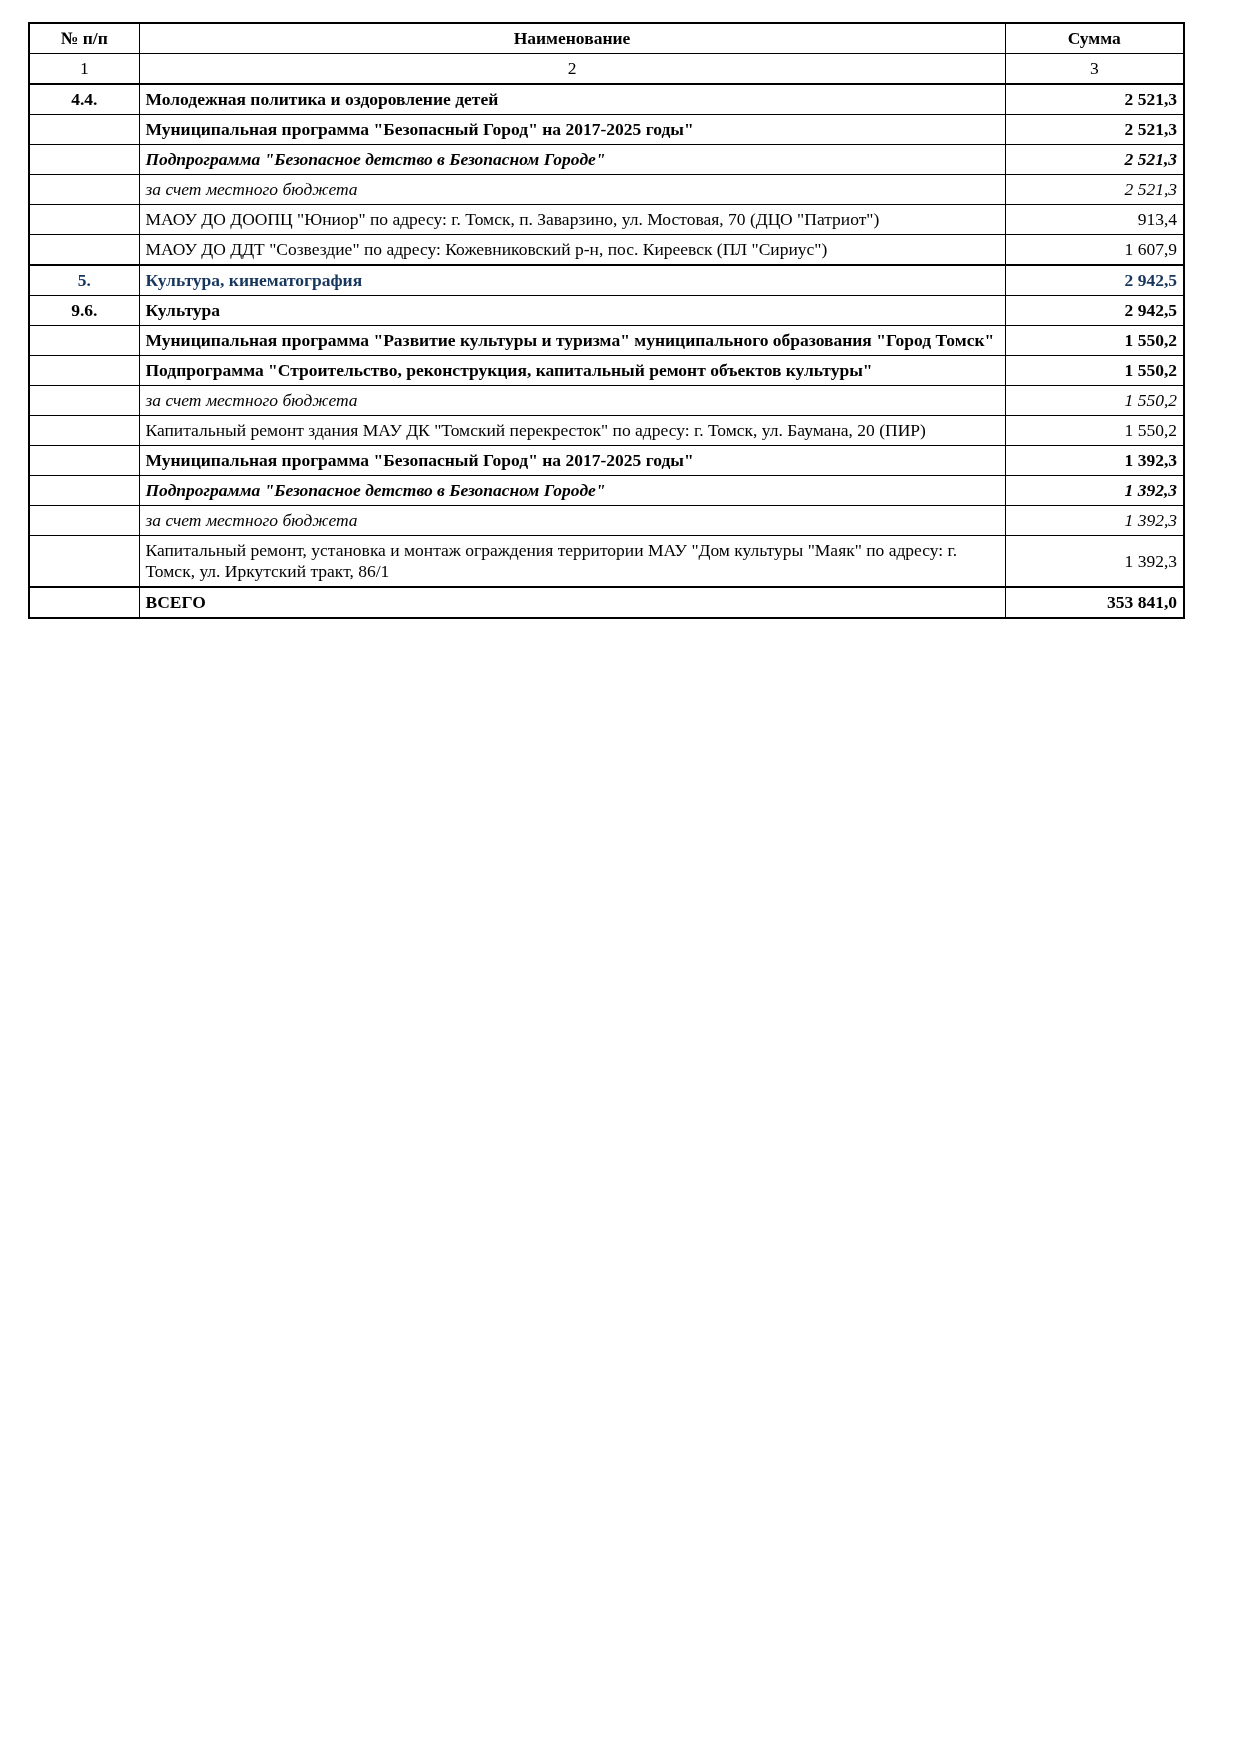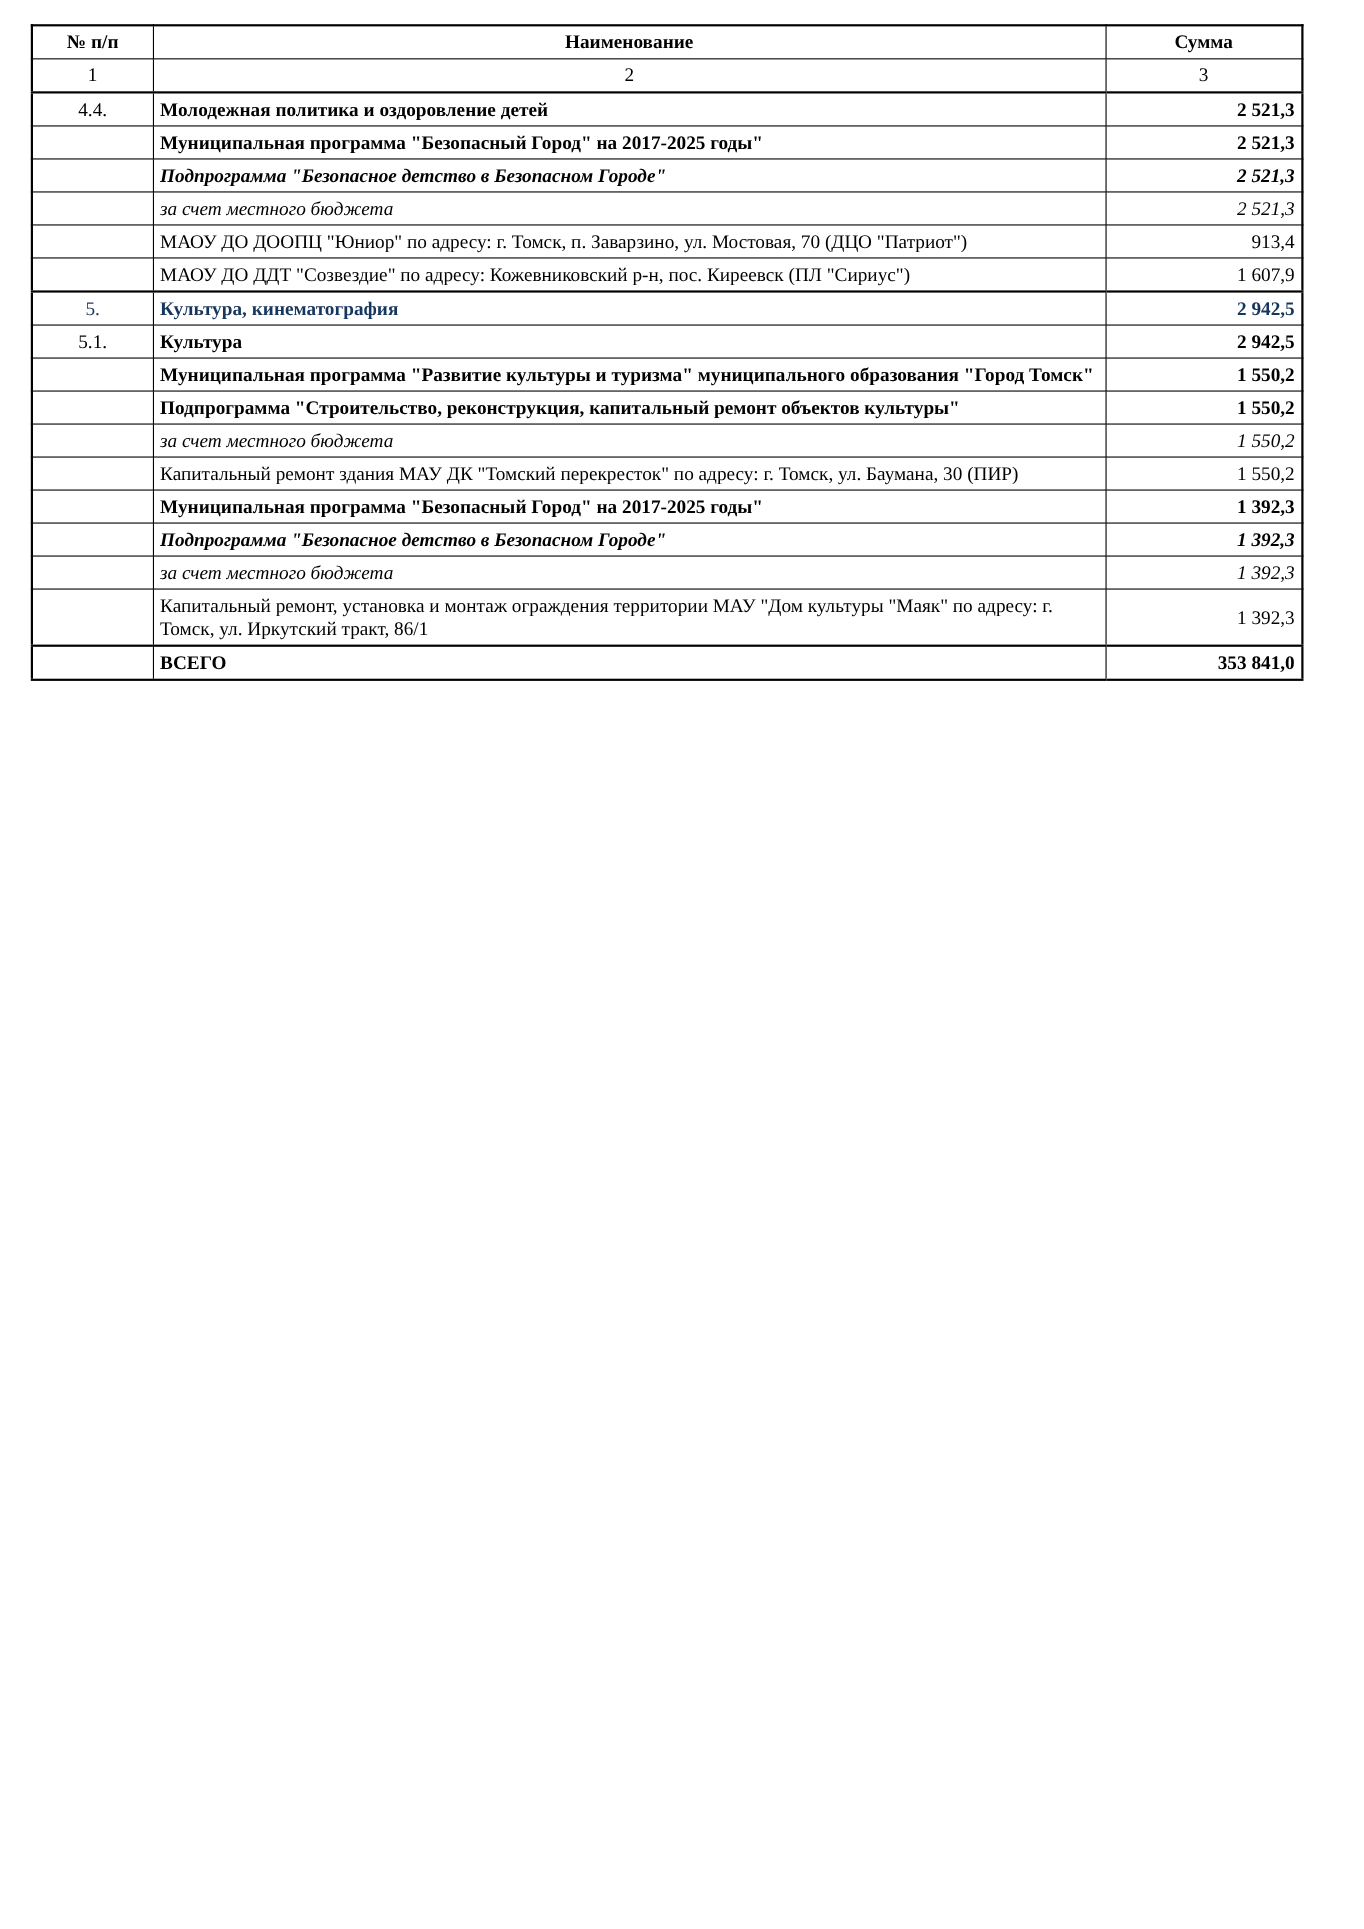--- a/index.html
+++ b/index.html
@@ -45,21 +45,21 @@
     font-size: 19px;
     padding: 14px 6px;
   }
   .colnum-cell {
     text-align: center;
     font-size: 17px;
     padding: 2px 6px;
   }
   td.num {
     text-align: center;
-    font-weight: normal;
+    font-weight: bold;
     white-space: nowrap;
   }
   td.sum {
     text-align: right;
     white-space: nowrap;
     padding-right: 10px;
   }
   td.name {
     text-align: left;
   }
@@ -122,42 +122,42 @@
           <td class="num"></td>
           <td class="name">МАОУ ДО ДДТ "Созвездие" по адресу: Кожевниковский р-н, пос. Киреевск (ПЛ "Сириус")</td>
           <td class="sum">1 607,9</td>
         </tr>
         <tr>
           <td class="num b blue thick-top">5.</td>
           <td class="name b blue thick-top">Культура, кинематография</td>
           <td class="sum b blue thick-top">2 942,5</td>
         </tr>
         <tr>
-          <td class="num b">5.1.</td>
+          <td class="num b">9.6.</td>
           <td class="name b">Культура</td>
           <td class="sum b">2 942,5</td>
         </tr>
         <tr>
           <td class="num b"></td>
           <td class="name b">Муниципальная программа "Развитие культуры и туризма" муниципального образования "Город Томск"</td>
           <td class="sum b">1 550,2</td>
         </tr>
         <tr>
           <td class="num b"></td>
           <td class="name b">Подпрограмма "Строительство, реконструкция, капитальный ремонт объектов культуры"</td>
           <td class="sum b">1 550,2</td>
         </tr>
         <tr>
           <td class="num i"></td>
           <td class="name i">за счет местного бюджета</td>
           <td class="sum i">1 550,2</td>
         </tr>
         <tr>
           <td class="num"></td>
-          <td class="name">Капитальный ремонт здания МАУ ДК "Томский перекресток" по адресу: г. Томск, ул. Баумана, 30 (ПИР)</td>
+          <td class="name">Капитальный ремонт здания МАУ ДК "Томский перекресток" по адресу: г. Томск, ул. Баумана, 20 (ПИР)</td>
           <td class="sum">1 550,2</td>
         </tr>
         <tr>
           <td class="num b"></td>
           <td class="name b">Муниципальная программа "Безопасный Город" на 2017-2025 годы"</td>
           <td class="sum b">1 392,3</td>
         </tr>
         <tr>
           <td class="num bi"></td>
           <td class="name bi">Подпрограмма "Безопасное детство в Безопасном Городе"</td>

